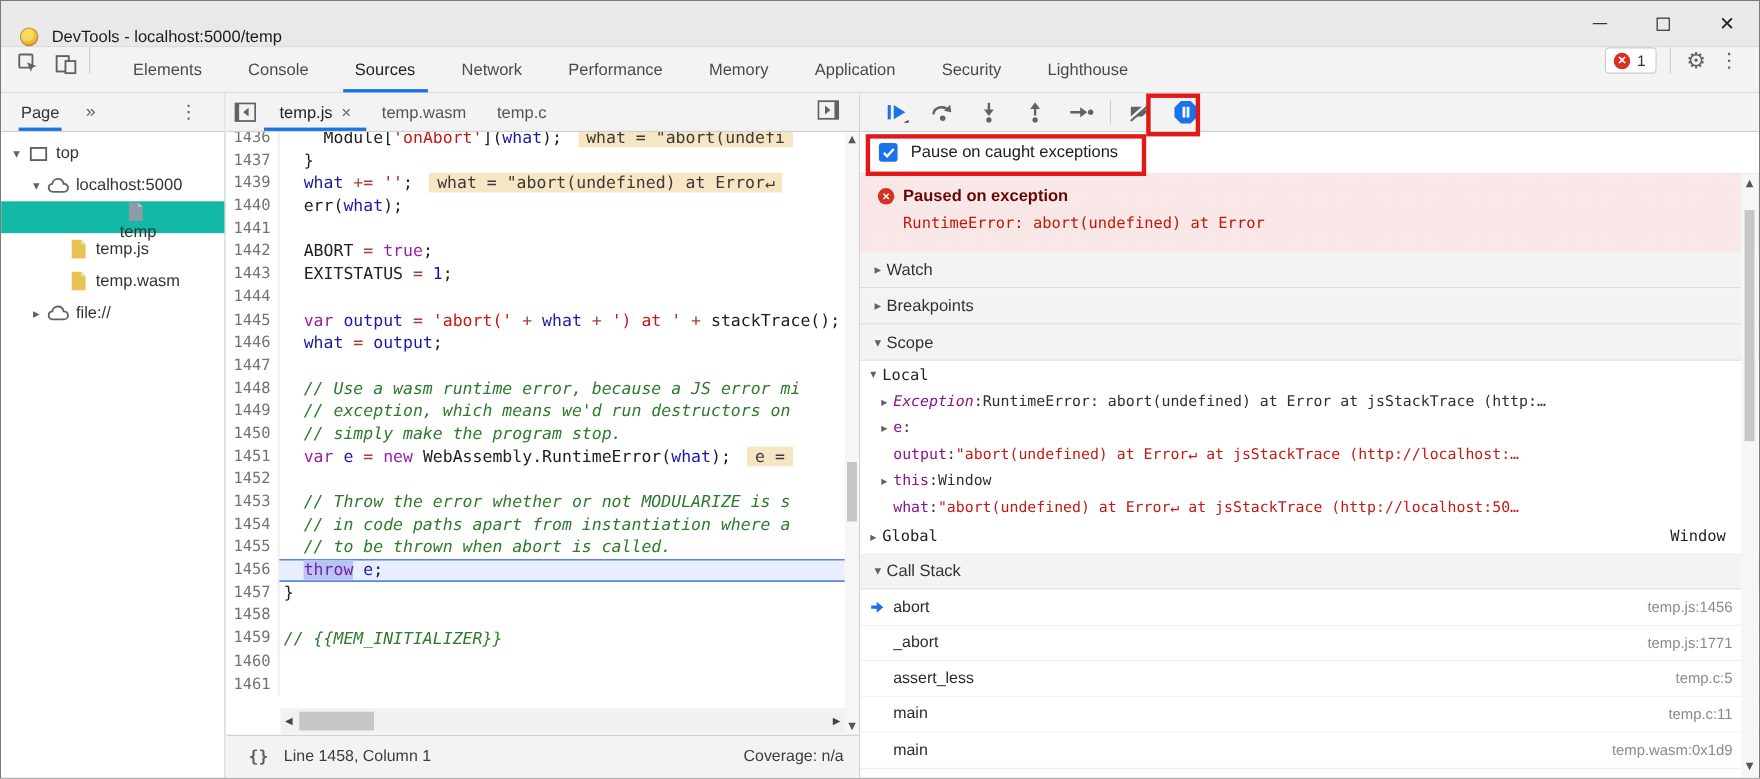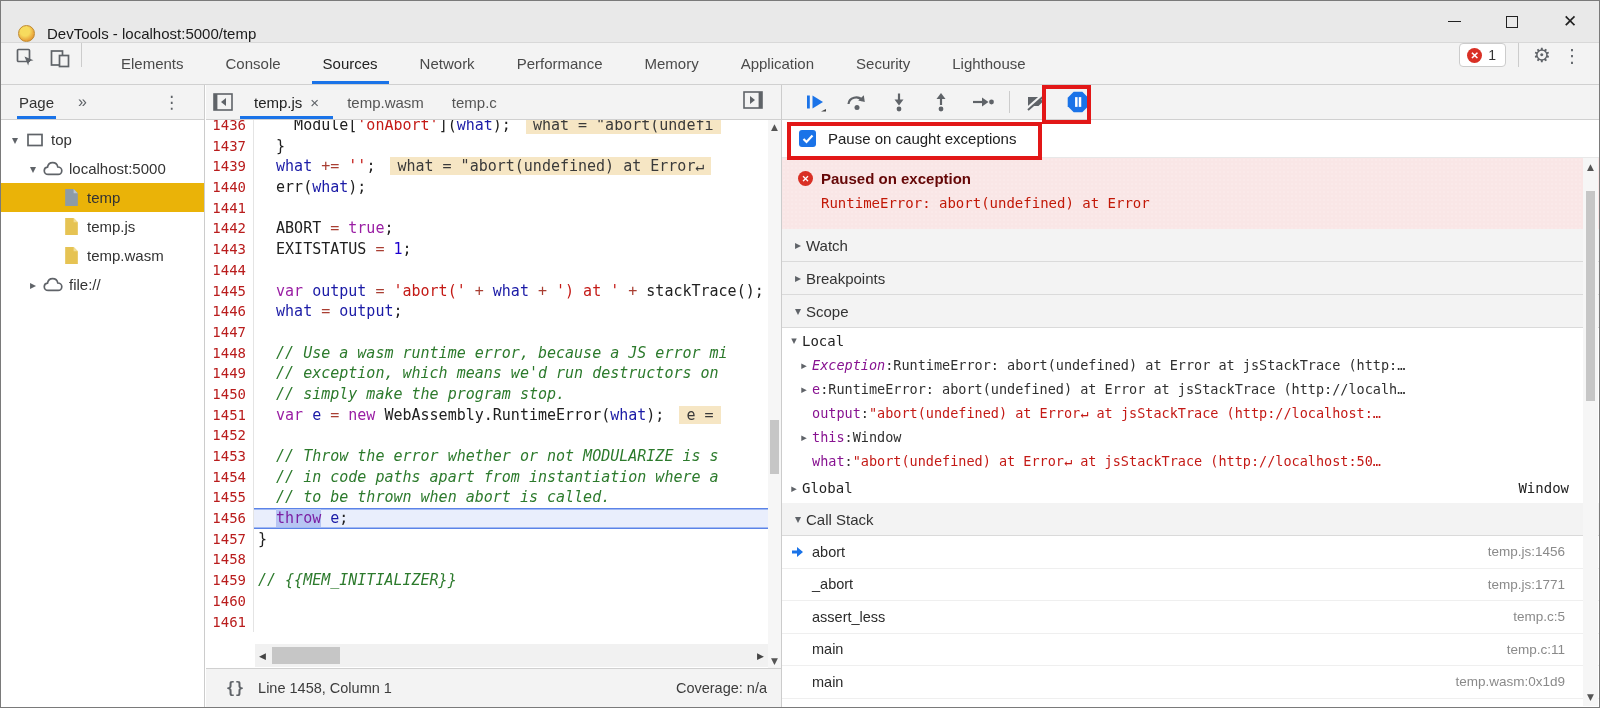--- a/index.html
+++ b/index.html
@@ -52,41 +52,41 @@
   .sb-head { height:35px; background:#F3F3F3; border-bottom:1px solid #D0D0D0;
     display:flex; align-items:center; }
   .sb-tab { margin-left:16px; font-size:15px; color:#333; height:100%; display:flex;
     align-items:center; position:relative; padding:0 2px; }
   .sb-tab::after { content:""; position:absolute; left:0; right:0; bottom:0; height:3px; background:#1A73E8; }
   .sb-chev { margin-left:22px; color:#5F6368; font-size:16px; }
   .sb-dots { margin-left:auto; margin-right:24px; color:#5F6368; font-size:17px;
     font-family:"DejaVu Sans", sans-serif; }
   .tree { padding-top:5px; }
   .trow { height:29px; display:flex; align-items:center; font-size:15px; color:#333; }
-  .trow.selected { background:#eab308; }
+  .trow.selected { background:#14b8a6;flex-direction:column; }
   .tarrow { width:16px; text-align:center; color:#5F6368; font-size:12px;
     font-family:"DejaVu Sans", sans-serif; flex:none; }
   .ticon { width:24px; display:flex; justify-content:center; align-items:center; flex:none; }
   .tlabel { margin-left:4px; white-space:nowrap; }
 
   
   .ed-tabs { height:35px; background:#F3F3F3; border-bottom:1px solid #D0D0D0;
     display:flex; align-items:center; position:relative; z-index:5; }
   .ed-navtoggle { width:34px; display:flex; justify-content:center; }
   .ed-tab { display:flex; align-items:center; gap:8px; padding:0 14px; font-size:15px; color:#555;
     height:100%; position:relative; }
   .ed-tab.active { color:#222; }
   .ed-tab.active::after { content:""; position:absolute; left:0; right:0; bottom:0; height:3px; background:#1A73E8; }
   .ed-close { color:#5F6368; font-size:15px; }
   .ed-overflow { position:absolute; right:18px; top:6px; }
 
   
   .code { position:absolute; left:0; top:30px; right:13px; height:560px; overflow:hidden; z-index:1; }
   .crow { display:flex; height:20.7px; font-family:"DejaVu Sans Mono", monospace; font-size:15px; }
-  .gut { width:48px; flex:none; text-align:right; padding-right:7px; color:#b91c1c;
+  .gut { width:48px; flex:none; text-align:right; padding-right:7px; color:#737373;
     font-size:14px; line-height:20.7px; border-right:1px solid #E4E4E4; background:#fff; }
   .lncode { flex:1; white-space:pre; line-height:20.7px; overflow:hidden; position:relative; padding-left:4px; }
   .crow.paused .lncode { background:#E9EEFC; box-shadow:inset 0 1.5px 0 #5B83E8, inset 0 -1.5px 0 #5B83E8; }
   .tk-p { color:#202020; } .tk-k { color:#9A1EA4; } .tk-v { color:#1A1AA6; }
   .tk-s { color:#C41A16; } .tk-n { color:#1C00CF; } .tk-o { color:#A93E32; }
   .tk-c { color:#2C7A2C; font-style:italic; }
   .tk-sel { color:#7B1FA2; background:#B7C5F3; }
   .inlinev { background:#F6E6C4; color:#3A3A3A; padding:0 7px; margin-left:15px; }
 
   
@@ -134,21 +134,21 @@
   .srow .tarrow { font-size:11px; }
   .sname { color:#881391; } .sname.it { font-style:italic; }
   .sval { color:#303030; } .sval.str { color:#C41A16; }
   .srow-local { height:25px; font-size:14px; color:#222; }
   .grow { height:30px; display:flex; align-items:center; font-family:"DejaVu Sans Mono", monospace;
     font-size:14px; color:#222; }
   .gval { margin-left:auto; padding-right:30px; color:#222; }
   .frame { height:32.5px; display:flex; align-items:center; border-bottom:1px solid #EFEFEF;
     font-size:14.5px; color:#2b2b2b; background:#fff; }
   .fmark { width:30px; display:flex; justify-content:center; flex:none; }
-  .floc { margin-left:auto; padding-right:34px; color:#8A8A8A; font-size:13.5px; }
+  .floc { margin-left:auto; padding-right:24px; color:#8A8A8A; font-size:13.5px; }
   .rp-scroll { position:absolute; right:1px; top:73px; bottom:1px; width:15px; background:#F6F6F6; }
 
   
   .anno { position:absolute; border:4px solid #E21717; z-index:50; pointer-events:none; }
   .anno-icon { left:1041px; top:84px; width:49px; height:39px; }
   .anno-chk { left:786px; top:121px; width:255px; height:38px; }
 </style>
 </head>
 <body>
 
@@ -510,21 +510,20 @@
             <div class="srow">
               <span class="tarrow" style="margin-left: 14px;">▸</span>
               <span class="sname it">Exception</span>
               <span class="sval">: </span>
               <span class="sval">RuntimeError: abort(undefined) at Error at jsStackTrace (http:…</span>
             </div>
             <div class="srow">
               <span class="tarrow" style="margin-left: 14px;">▸</span>
               <span class="sname">e</span>
               <span class="sval">: </span>
-              <span class="sval">RuntimeError: abort(undefined) at Error at jsStackTrace (http://localh…</span>
             </div>
             <div class="srow">
               <span class="tarrow" style="margin-left: 14px;"></span>
               <span class="sname">output</span>
               <span class="sval">: </span>
               <span class="sval str">"abort(undefined) at Error↵    at jsStackTrace (http://localhost:…</span>
             </div>
             <div class="srow">
               <span class="tarrow" style="margin-left: 14px;">▸</span>
               <span class="sname">this</span>

